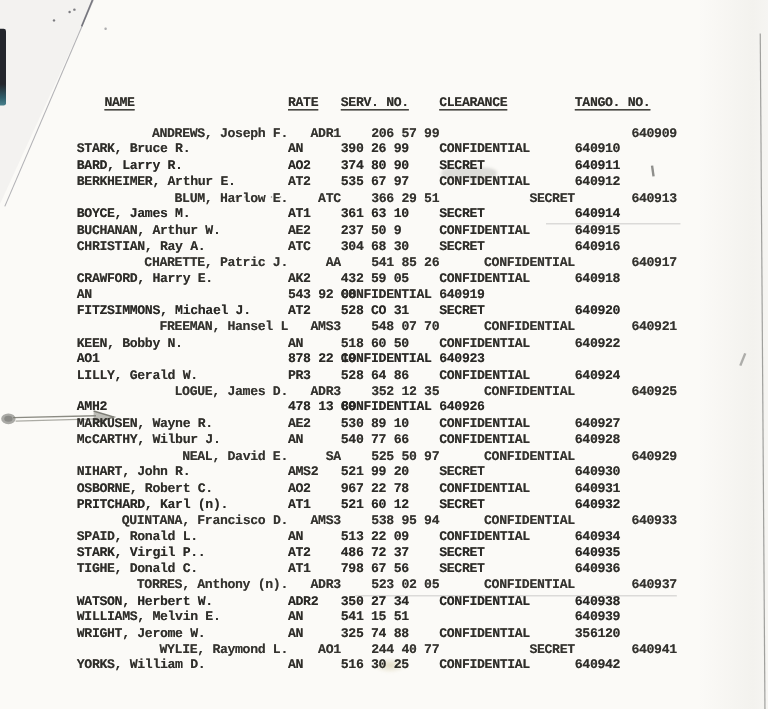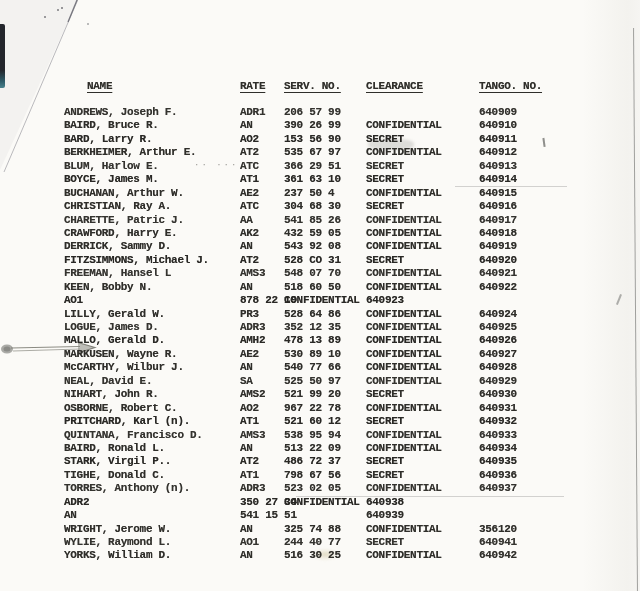--- a/index.html
+++ b/index.html
@@ -55,21 +55,21 @@
   .hdr{position:absolute;left:64px;top:80px;width:536px;}
   .hdr .cell span{
     text-decoration:underline;
     text-underline-offset:2.5px;
     text-decoration-thickness:1.3px;
   }
   .hdr .name{padding-left:23px;}
   .tbody{position:absolute;left:64px;top:106px;width:536px;}
   .row{height:13.45px;line-height:13.45px;}
   .row:nth-child(3n){color:#292825;}
-  .row:nth-child(4n+1){color:#34332f;}
+  .row:nth-child(4n+1){color:#34332f;text-align:right;}
   .cell{overflow:visible;text-shadow:0 0 .5px rgba(40,38,34,.55);}
 </style>
 </head>
 <body>
 
 <div class="page">
 
   <div class="corner-shadow"></div>
   <div class="edge-bar"></div>
 
@@ -103,48 +103,48 @@
   <div class="hdr">
     <div class="cell name"><span>NAME</span></div>
     <div class="cell rate"><span>RATE</span></div>
     <div class="cell serv"><span>SERV. NO.</span></div>
     <div class="cell clearance"><span>CLEARANCE</span></div>
     <div class="cell tango"><span>TANGO. NO.</span></div>
   </div>
 
   <div class="tbody">
       <div class="row"><div class="cell name">ANDREWS, Joseph F.</div><div class="cell rate">ADR1</div><div class="cell serv">206 57 99</div><div class="cell clearance"></div><div class="cell tango">640909</div></div>
-      <div class="row"><div class="cell name">BAIRD, Bruce R.</div><div class="cell rate">AN</div><div class="cell serv">390 26 99</div><div class="cell clearance">CONFIDENTIAL</div><div class="cell tango">640910</div></div>
-      <div class="row"><div class="cell name">BARD, Larry R.</div><div class="cell rate">AO2</div><div class="cell serv">153 56 90</div><div class="cell clearance">SECRET</div><div class="cell tango">640911</div></div>
+      <div class="row"><div class="cell name">STARK, Bruce R.</div><div class="cell rate">AN</div><div class="cell serv">390 26 99</div><div class="cell clearance">CONFIDENTIAL</div><div class="cell tango">640910</div></div>
+      <div class="row"><div class="cell name">BARD, Larry R.</div><div class="cell rate">AO2</div><div class="cell serv">374 80 90</div><div class="cell clearance">SECRET</div><div class="cell tango">640911</div></div>
       <div class="row"><div class="cell name">BERKHEIMER, Arthur E.</div><div class="cell rate">AT2</div><div class="cell serv">535 67 97</div><div class="cell clearance">CONFIDENTIAL</div><div class="cell tango">640912</div></div>
       <div class="row"><div class="cell name">BLUM, Harlow E.</div><div class="cell rate">ATC</div><div class="cell serv">366 29 51</div><div class="cell clearance">SECRET</div><div class="cell tango">640913</div></div>
       <div class="row"><div class="cell name">BOYCE, James M.</div><div class="cell rate">AT1</div><div class="cell serv">361 63 10</div><div class="cell clearance">SECRET</div><div class="cell tango">640914</div></div>
-      <div class="row"><div class="cell name">BUCHANAN, Arthur W.</div><div class="cell rate">AE2</div><div class="cell serv">237 50 4</div><div class="cell clearance">CONFIDENTIAL</div><div class="cell tango">640915</div></div>
+      <div class="row"><div class="cell name">BUCHANAN, Arthur W.</div><div class="cell rate">AE2</div><div class="cell serv">237 50 9</div><div class="cell clearance">CONFIDENTIAL</div><div class="cell tango">640915</div></div>
       <div class="row"><div class="cell name">CHRISTIAN, Ray A.</div><div class="cell rate">ATC</div><div class="cell serv">304 68 30</div><div class="cell clearance">SECRET</div><div class="cell tango">640916</div></div>
       <div class="row"><div class="cell name">CHARETTE, Patric J.</div><div class="cell rate">AA</div><div class="cell serv">541 85 26</div><div class="cell clearance">CONFIDENTIAL</div><div class="cell tango">640917</div></div>
       <div class="row"><div class="cell name">CRAWFORD, Harry E.</div><div class="cell rate">AK2</div><div class="cell serv">432 59 05</div><div class="cell clearance">CONFIDENTIAL</div><div class="cell tango">640918</div></div>
-      <div class="row"><div class="cell name">DERRICK, Sammy D.</div><div class="cell rate">AN</div><div class="cell serv">543 92 08</div><div class="cell clearance">CONFIDENTIAL</div><div class="cell tango">640919</div></div>
+      <div class="row"><div class="cell rate">AN</div><div class="cell serv">543 92 08</div><div class="cell clearance">CONFIDENTIAL</div><div class="cell tango">640919</div></div>
       <div class="row"><div class="cell name">FITZSIMMONS, Michael J.</div><div class="cell rate">AT2</div><div class="cell serv">528 CO 31</div><div class="cell clearance">SECRET</div><div class="cell tango">640920</div></div>
       <div class="row"><div class="cell name">FREEMAN, Hansel L</div><div class="cell rate">AMS3</div><div class="cell serv">548 07 70</div><div class="cell clearance">CONFIDENTIAL</div><div class="cell tango">640921</div></div>
       <div class="row"><div class="cell name">KEEN, Bobby N.</div><div class="cell rate">AN</div><div class="cell serv">518 60 50</div><div class="cell clearance">CONFIDENTIAL</div><div class="cell tango">640922</div></div>
       <div class="row"><div class="cell rate">AO1</div><div class="cell serv">878 22 19</div><div class="cell clearance">CONFIDENTIAL</div><div class="cell tango">640923</div></div>
       <div class="row"><div class="cell name">LILLY, Gerald W.</div><div class="cell rate">PR3</div><div class="cell serv">528 64 86</div><div class="cell clearance">CONFIDENTIAL</div><div class="cell tango">640924</div></div>
       <div class="row"><div class="cell name">LOGUE, James D.</div><div class="cell rate">ADR3</div><div class="cell serv">352 12 35</div><div class="cell clearance">CONFIDENTIAL</div><div class="cell tango">640925</div></div>
-      <div class="row"><div class="cell name">MALLO, Gerald D.</div><div class="cell rate">AMH2</div><div class="cell serv">478 13 89</div><div class="cell clearance">CONFIDENTIAL</div><div class="cell tango">640926</div></div>
+      <div class="row"><div class="cell rate">AMH2</div><div class="cell serv">478 13 89</div><div class="cell clearance">CONFIDENTIAL</div><div class="cell tango">640926</div></div>
       <div class="row"><div class="cell name">MARKUSEN, Wayne R.</div><div class="cell rate">AE2</div><div class="cell serv">530 89 10</div><div class="cell clearance">CONFIDENTIAL</div><div class="cell tango">640927</div></div>
       <div class="row"><div class="cell name">McCARTHY, Wilbur J.</div><div class="cell rate">AN</div><div class="cell serv">540 77 66</div><div class="cell clearance">CONFIDENTIAL</div><div class="cell tango">640928</div></div>
       <div class="row"><div class="cell name">NEAL, David E.</div><div class="cell rate">SA</div><div class="cell serv">525 50 97</div><div class="cell clearance">CONFIDENTIAL</div><div class="cell tango">640929</div></div>
       <div class="row"><div class="cell name">NIHART, John R.</div><div class="cell rate">AMS2</div><div class="cell serv">521 99 20</div><div class="cell clearance">SECRET</div><div class="cell tango">640930</div></div>
       <div class="row"><div class="cell name">OSBORNE, Robert C.</div><div class="cell rate">AO2</div><div class="cell serv">967 22 78</div><div class="cell clearance">CONFIDENTIAL</div><div class="cell tango">640931</div></div>
       <div class="row"><div class="cell name">PRITCHARD, Karl (n).</div><div class="cell rate">AT1</div><div class="cell serv">521 60 12</div><div class="cell clearance">SECRET</div><div class="cell tango">640932</div></div>
       <div class="row"><div class="cell name">QUINTANA, Francisco D.</div><div class="cell rate">AMS3</div><div class="cell serv">538 95 94</div><div class="cell clearance">CONFIDENTIAL</div><div class="cell tango">640933</div></div>
-      <div class="row"><div class="cell name">BAIRD, Ronald L.</div><div class="cell rate">AN</div><div class="cell serv">513 22 09</div><div class="cell clearance">CONFIDENTIAL</div><div class="cell tango">640934</div></div>
+      <div class="row"><div class="cell name">SPAID, Ronald L.</div><div class="cell rate">AN</div><div class="cell serv">513 22 09</div><div class="cell clearance">CONFIDENTIAL</div><div class="cell tango">640934</div></div>
       <div class="row"><div class="cell name">STARK, Virgil P..</div><div class="cell rate">AT2</div><div class="cell serv">486 72 37</div><div class="cell clearance">SECRET</div><div class="cell tango">640935</div></div>
       <div class="row"><div class="cell name">TIGHE, Donald C.</div><div class="cell rate">AT1</div><div class="cell serv">798 67 56</div><div class="cell clearance">SECRET</div><div class="cell tango">640936</div></div>
       <div class="row"><div class="cell name">TORRES, Anthony (n).</div><div class="cell rate">ADR3</div><div class="cell serv">523 02 05</div><div class="cell clearance">CONFIDENTIAL</div><div class="cell tango">640937</div></div>
-      <div class="row"><div class="cell rate">ADR2</div><div class="cell serv">350 27 34</div><div class="cell clearance">CONFIDENTIAL</div><div class="cell tango">640938</div></div>
-      <div class="row"><div class="cell rate">AN</div><div class="cell serv">541 15 51</div><div class="cell clearance"></div><div class="cell tango">640939</div></div>
+      <div class="row"><div class="cell name">WATSON, Herbert W.</div><div class="cell rate">ADR2</div><div class="cell serv">350 27 34</div><div class="cell clearance">CONFIDENTIAL</div><div class="cell tango">640938</div></div>
+      <div class="row"><div class="cell name">WILLIAMS, Melvin E.</div><div class="cell rate">AN</div><div class="cell serv">541 15 51</div><div class="cell clearance"></div><div class="cell tango">640939</div></div>
       <div class="row"><div class="cell name">WRIGHT, Jerome W.</div><div class="cell rate">AN</div><div class="cell serv">325 74 88</div><div class="cell clearance">CONFIDENTIAL</div><div class="cell tango">356120</div></div>
       <div class="row"><div class="cell name">WYLIE, Raymond L.</div><div class="cell rate">AO1</div><div class="cell serv">244 40 77</div><div class="cell clearance">SECRET</div><div class="cell tango">640941</div></div>
       <div class="row"><div class="cell name">YORKS, William D.</div><div class="cell rate">AN</div><div class="cell serv">516 30 25</div><div class="cell clearance">CONFIDENTIAL</div><div class="cell tango">640942</div></div>
     </div>
 
 </div>
 
 </body></html>

